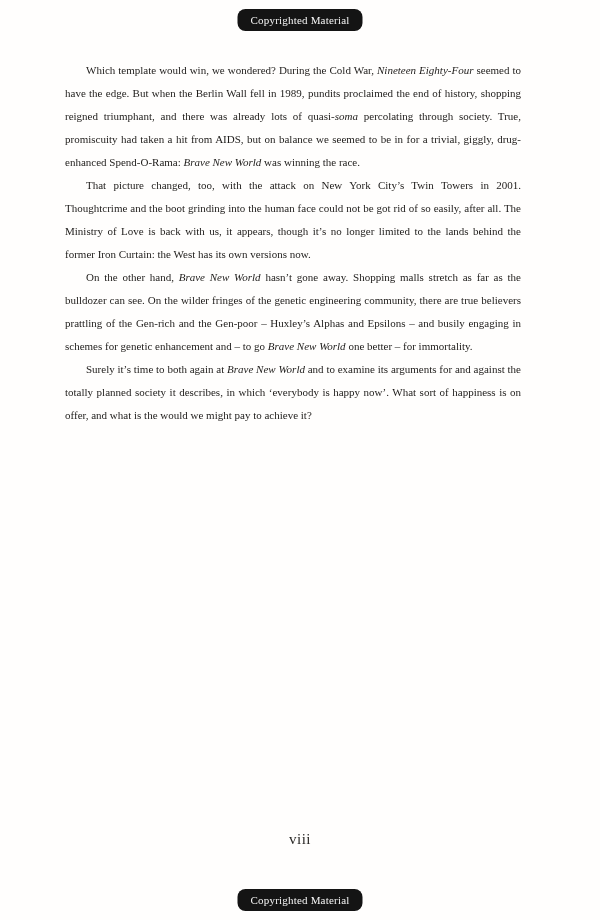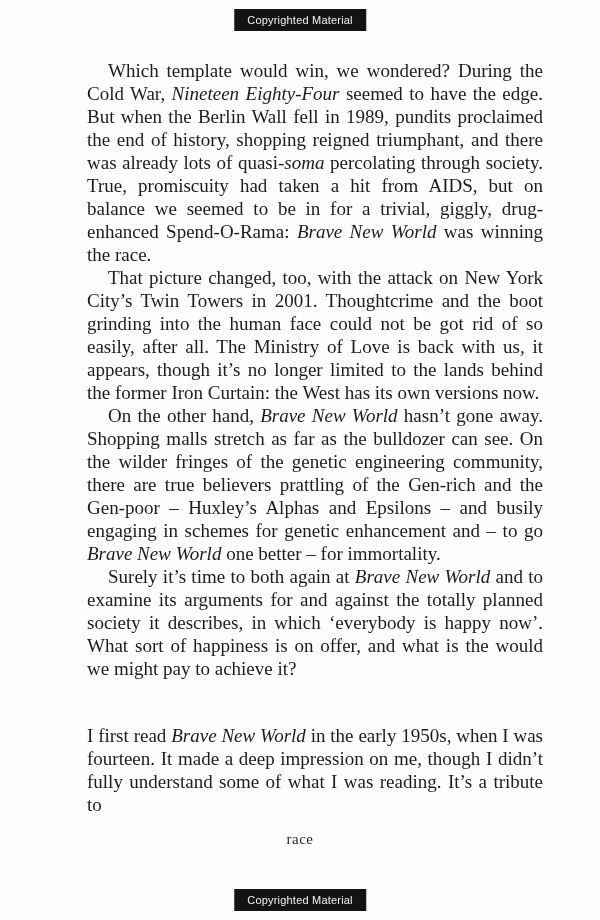--- a/index.html
+++ b/index.html
@@ -14,36 +14,36 @@
     background: #fffefd;
     overflow: hidden;
     font-family: "Liberation Serif", "DejaVu Serif", serif;
   }
   .copyright-badge {
     position: absolute;
     left: 50%;
     transform: translateX(-50%);
     background: #141414;
     color: #f5f5f5;
-    font-family: Liberation Sans, sans-serif;
+    font-family: Liberation Serif, serif;
     font-size: 11px;
     letter-spacing: 0.2px;
     padding: 5px 13px;
-    border-radius: 0;
+    border-radius: 8px;
     white-space: nowrap;
   }
   .copyright-badge.top { top: 9px; }
   .copyright-badge.bottom { bottom: 9px; }
   .body-text {
     position: absolute;
     top: 59px;
-    left: 87px;
+    left: 65px;
     width: 456px;
     color: #1e1c1a;
-    font-size: 19px;
+    font-size: 11px;
     line-height: 23px;
     text-align: justify;
   }
   .body-text p {
     margin: 0;
   }
   .body-text p.indent {
     text-indent: 21px;
   }
   .body-text p.section-start {
@@ -68,20 +68,19 @@
 
 <div class="page">
 
   <div class="copyright-badge top">Copyrighted Material</div>
 
   <div class="body-text">
       <p class="indent"><span>Which template would win, we wondered? During the Cold War, </span><i>Nineteen Eighty-Four</i><span> seemed to have the edge. But when the Berlin Wall fell in 1989, pundits proclaimed the end of history, shopping reigned triumphant, and there was already lots of quasi-</span><i>soma</i><span> percolating through society. True, promiscuity had taken a hit from AIDS, but on balance we seemed to be in for a trivial, giggly, drug-enhanced Spend-O-Rama: </span><i>Brave New World</i><span> was winning the race.</span></p>
       <p class="indent"><span>That picture changed, too, with the attack on New York City’s Twin Towers in 2001. Thoughtcrime and the boot grinding into the human face could not be got rid of so easily, after all. The Ministry of Love is back with us, it appears, though it’s no longer limited to the lands behind the former Iron Curtain: the West has its own versions now.</span></p>
       <p class="indent"><span>On the other hand, </span><i>Brave New World</i><span> hasn’t gone away. Shopping malls stretch as far as the bulldozer can see. On the wilder fringes of the genetic engineering community, there are true believers prattling of the Gen-rich and the Gen-poor – Huxley’s Alphas and Epsilons – and busily engaging in schemes for genetic enhancement and – to go </span><i>Brave New World</i><span> one better – for immortality.</span></p>
       <p class="indent"><span>Surely it’s time to both again at </span><i>Brave New World</i><span> and to examine its arguments for and against the totally planned society it describes, in which ‘everybody is happy now’. What sort of happiness is on offer, and what is the would we might pay to achieve it?</span></p>
-      <p class="section-start"><span>I first read </span><i>Brave New World</i><span> in the early 1950s, when I was fourteen. It made a deep impression on me, though I didn’t fully understand some of what I was reading. It’s a tribute to</span></p>
     </div>
 
-  <div class="page-number">race</div>
+  <div class="page-number">viii</div>
 
   <div class="copyright-badge bottom">Copyrighted Material</div>
 
 </div>
 
 </body></html>

